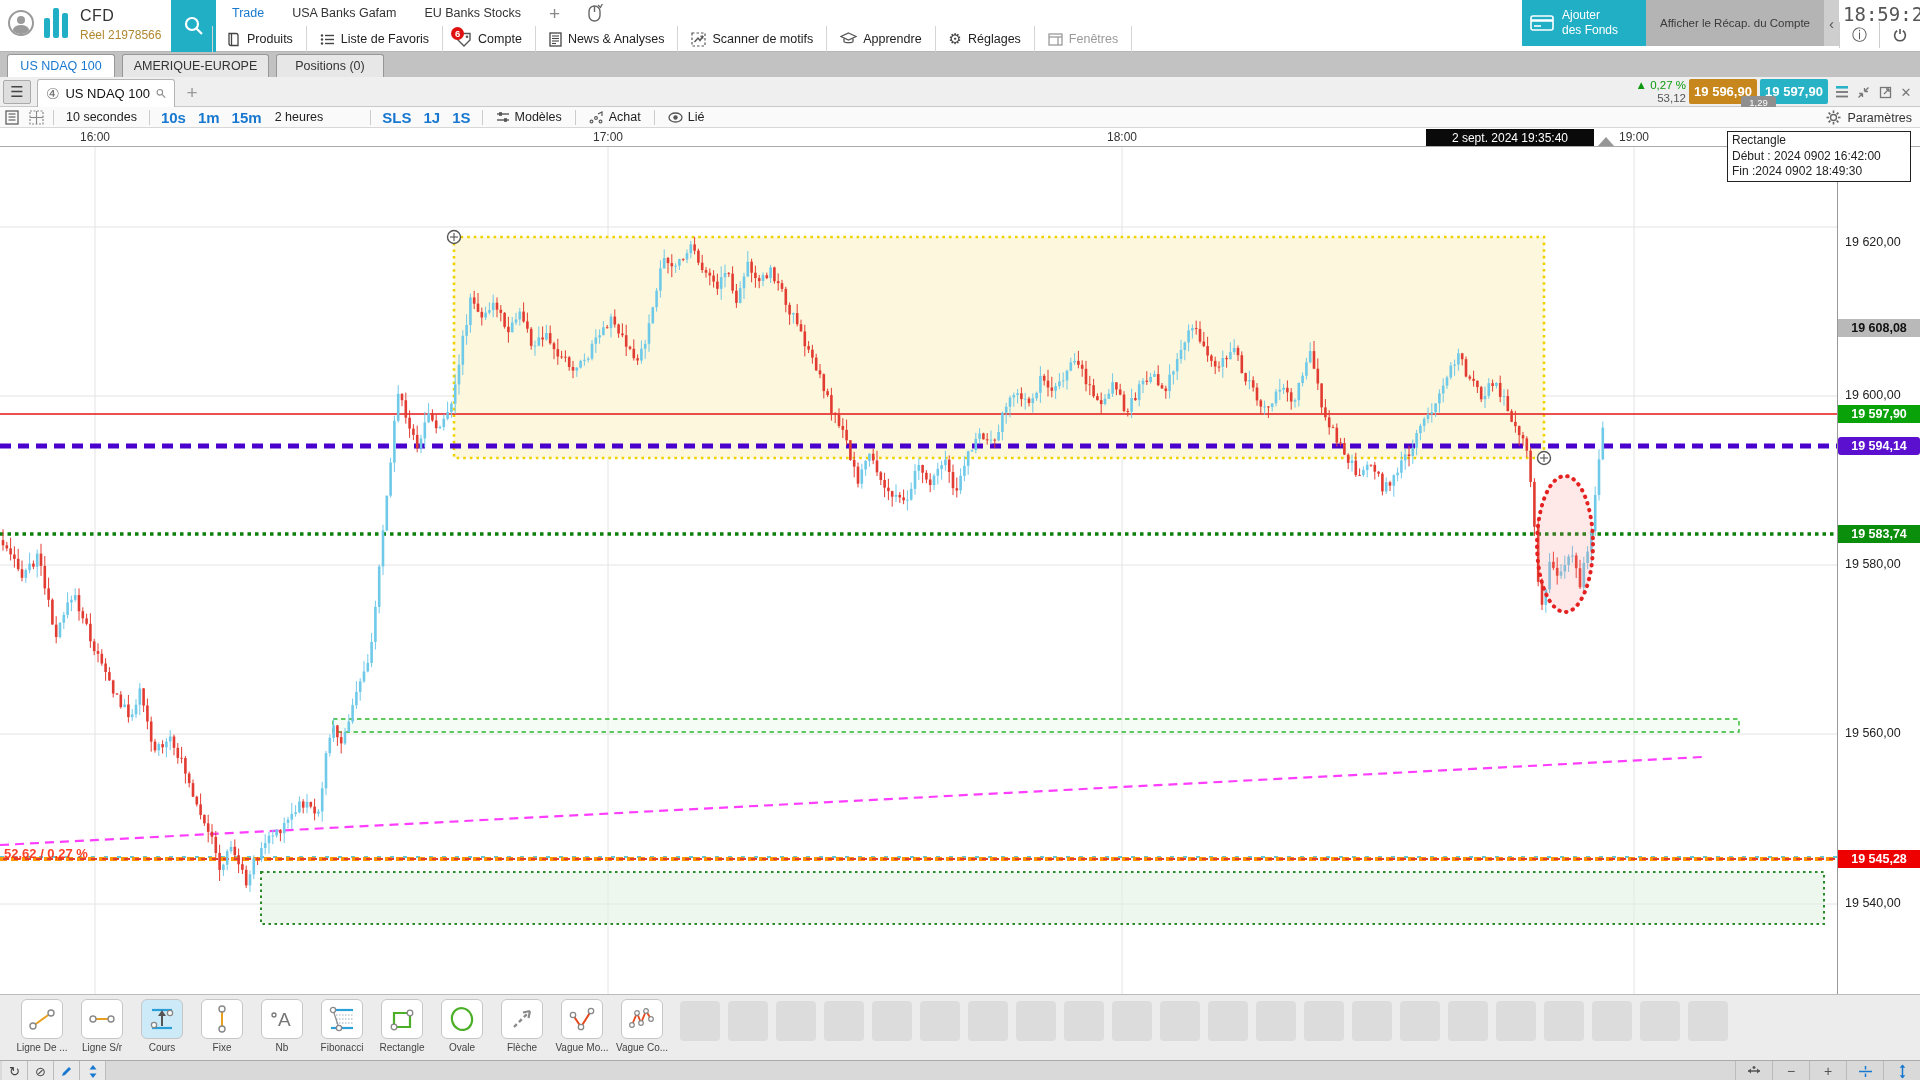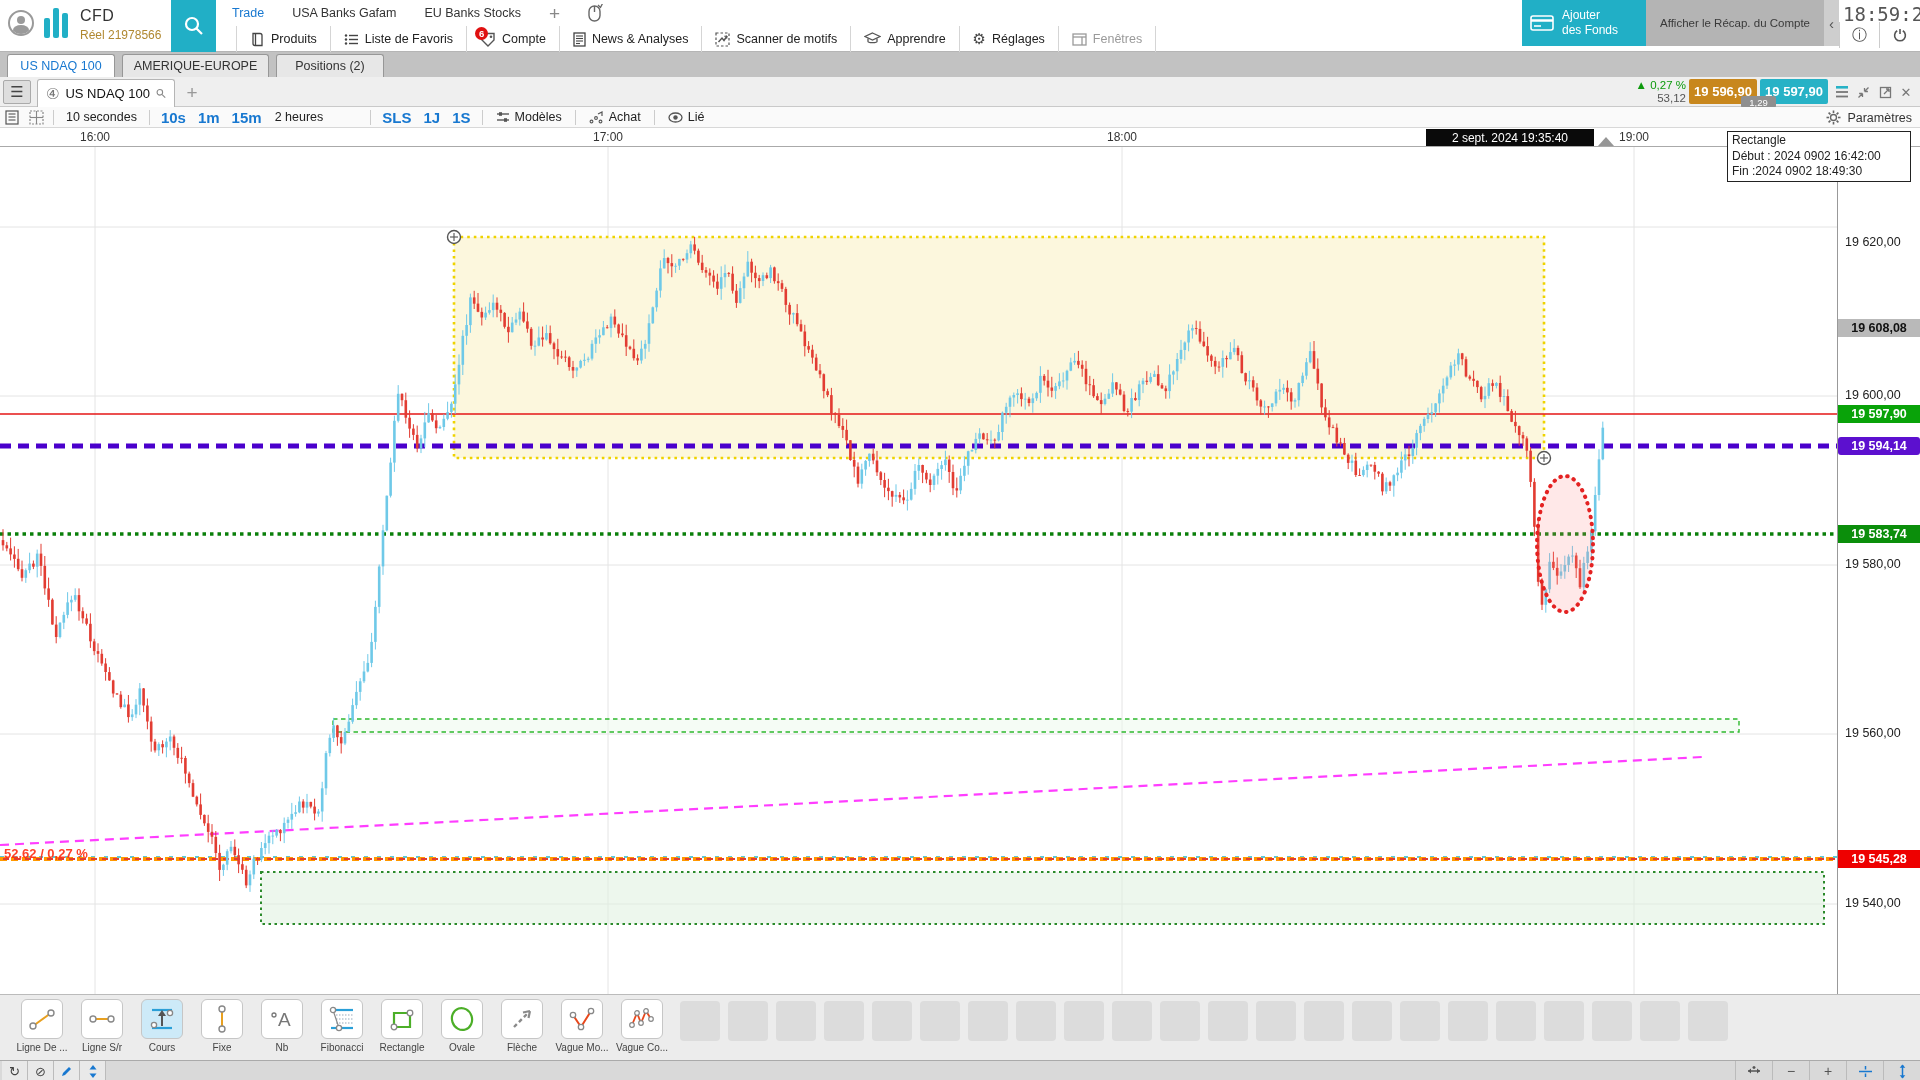--- a/index.html
+++ b/index.html
@@ -17,21 +17,21 @@
   #logo i:nth-child(1){ left:0; height:20px; }
   #logo i:nth-child(2){ left:9px; height:30px; }
   #logo i:nth-child(3){ left:18px; height:25px; }
   #app-title { position:absolute; left:80px; top:7px; font-size:16px; color:#333; letter-spacing:.5px; }
   #app-subtitle { position:absolute; left:80px; top:28px; font-size:12px; color:#b08830; white-space:nowrap; }
   #search-btn { position:absolute; left:171px; top:0; width:45px; height:52px; background:var(--teal); display:flex; align-items:center; justify-content:center; cursor:pointer; }
   #workspace-tabs { position:absolute; left:232px; top:0; height:26px; display:flex; align-items:center; gap:28px; font-size:12.5px; }
   .ws-tab { color:#333; cursor:pointer; white-space:nowrap; }
   .ws-tab.active { color:var(--blue); }
   #ws-add { font-size:19px; color:#888; cursor:pointer; line-height:1; }
-  #main-menu { position:absolute; left:236px; top:26px; height:26px; display:flex; align-items:stretch; border-left:1px solid #d5d5d5; }
+  #main-menu { position:absolute; left:212px; top:26px; height:26px; display:flex; align-items:stretch; border-left:1px solid #d5d5d5; }
   .menu-item { display:flex; align-items:center; gap:6px; padding:0 13px; border-right:1px solid #d5d5d5; font-size:12.5px; color:#222; cursor:pointer; position:relative; white-space:nowrap; }
   .menu-item.disabled { color:#9a9a9a; cursor:default; }
   .menu-item svg { flex:0 0 auto; }
   .menu-badge { position:absolute; left:8px; top:1px; min-width:13px; height:13px; border-radius:7px; background:#e01010; color:#fff; font-size:9.5px; font-weight:bold; display:flex; align-items:center; justify-content:center; padding:0 2px; }
   #add-funds { position:absolute; left:1522px; top:0; width:124px; height:46px; background:var(--teal); color:#fff; display:flex; align-items:center; gap:8px; padding-left:8px; font-size:12px; line-height:1.25; cursor:pointer; }
   #acct-summary { position:absolute; left:1646px; top:0; width:178px; height:46px; background:#b4b4b4; color:#3a3a3a; font-size:11.5px; display:flex; align-items:center; justify-content:center; text-align:center; cursor:pointer; }
   #collapse-chevron { position:absolute; left:1824px; top:0; width:15px; height:46px; background:#cecece; color:#555; display:flex; align-items:center; justify-content:center; font-size:15px; cursor:pointer; }
   #clock { position:absolute; left:1843px; top:3px; width:72px; text-align:center; font-family:"DejaVu Sans Mono",monospace; font-size:19px; color:#555; }
   #util-icons { position:absolute; left:1839px; top:22px; display:flex; }
   .util-cell { width:40px; height:26px; display:flex; align-items:center; justify-content:center; border-left:1px solid #ccc; color:#555; font-size:15px; cursor:pointer; }
@@ -226,21 +226,21 @@
           <path d="M4.2 2.8 a5.4 5.4 0 1 0 5.6 0" fill="none" stroke="#555" stroke-width="1.6"></path>
           <line x1="7" y1="1" x2="7" y2="6" stroke="#555" stroke-width="1.6"></line>
         </svg>
     </div>
   </div>
 </div>
 
 <div id="watchlist-row">
   <div class="wl-tab active" style="left:7px; width:108px;">US NDAQ 100</div>
   <div class="wl-tab" style="left:122px; width:147px;">AMERIQUE-EUROPE</div>
-  <div class="wl-tab" style="left:276px; width:108px;">Positions (2)</div>
+  <div class="wl-tab" style="left:276px; width:108px;">Positions (0)</div>
 </div>
 
 <div id="chart-header">
   <div id="burger-btn">☰</div>
   <div id="chart-tab">
     <span class="num">④</span>
     <span class="sym">US NDAQ 100</span>
     <svg width="13" height="13" viewBox="0 0 13 13">
         <circle cx="5" cy="5" r="3.6" fill="none" stroke="#888" stroke-width="1.4"></circle>
         <line x1="8" y1="8" x2="12" y2="12" stroke="#888" stroke-width="1.4"></line>

